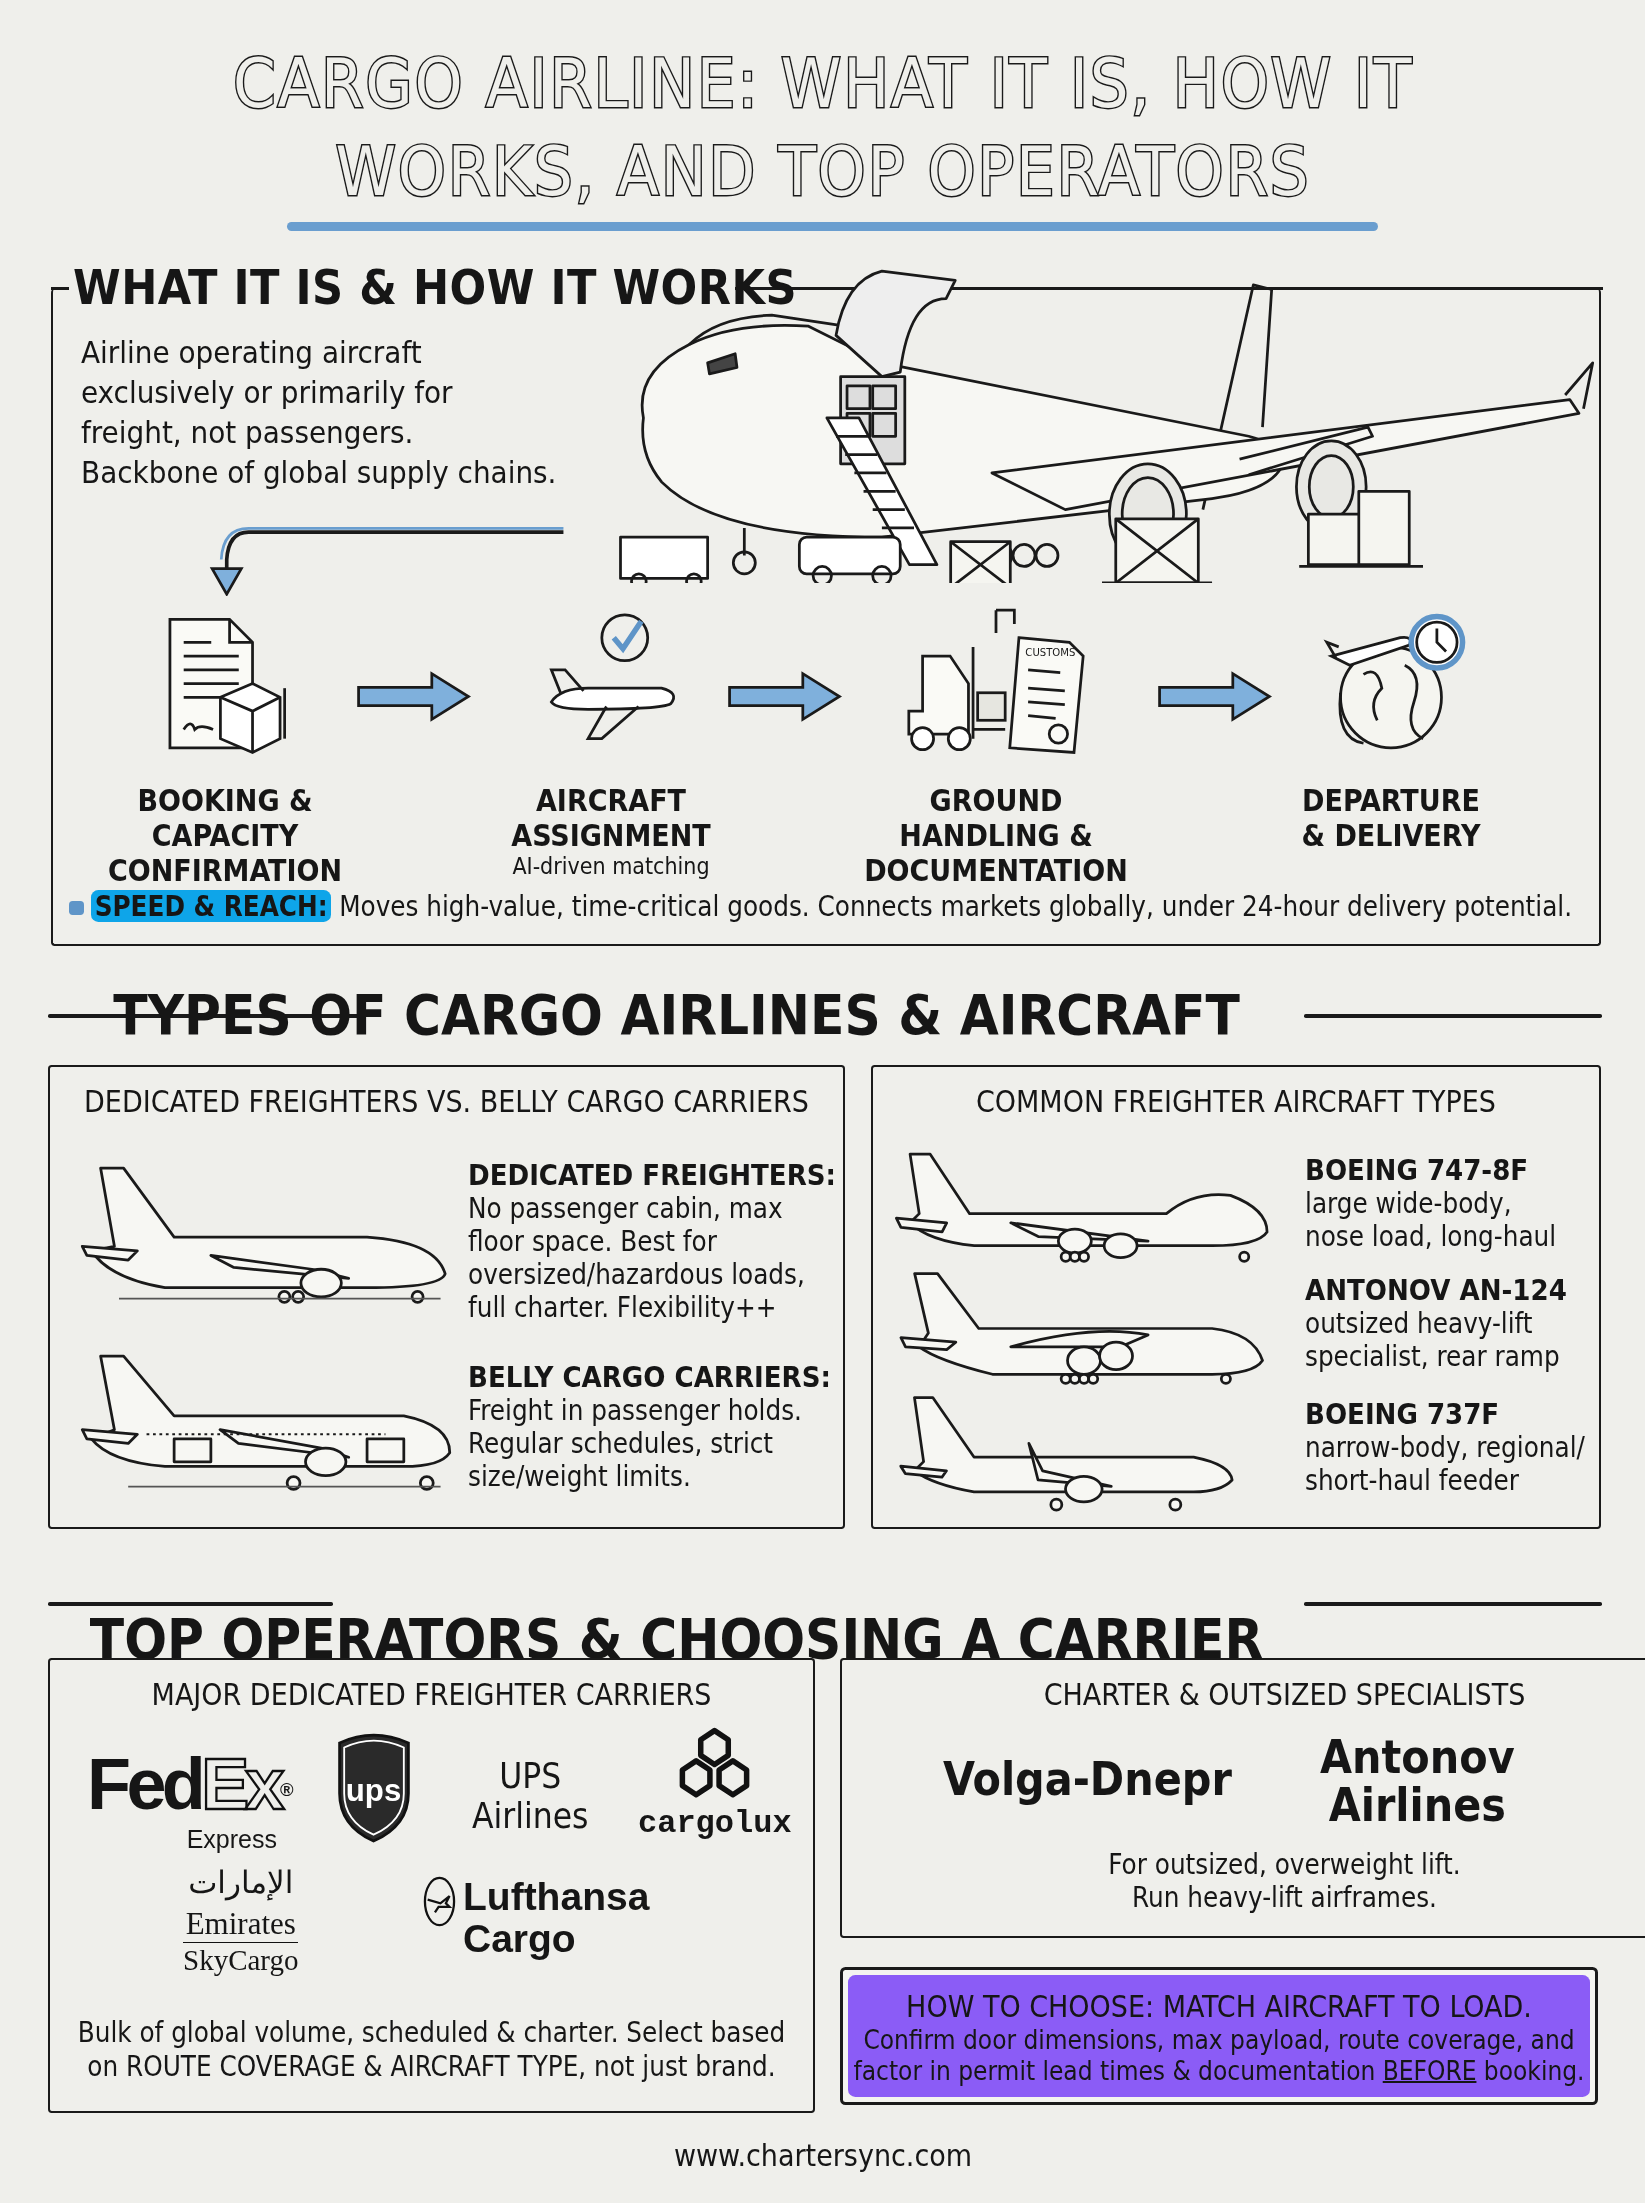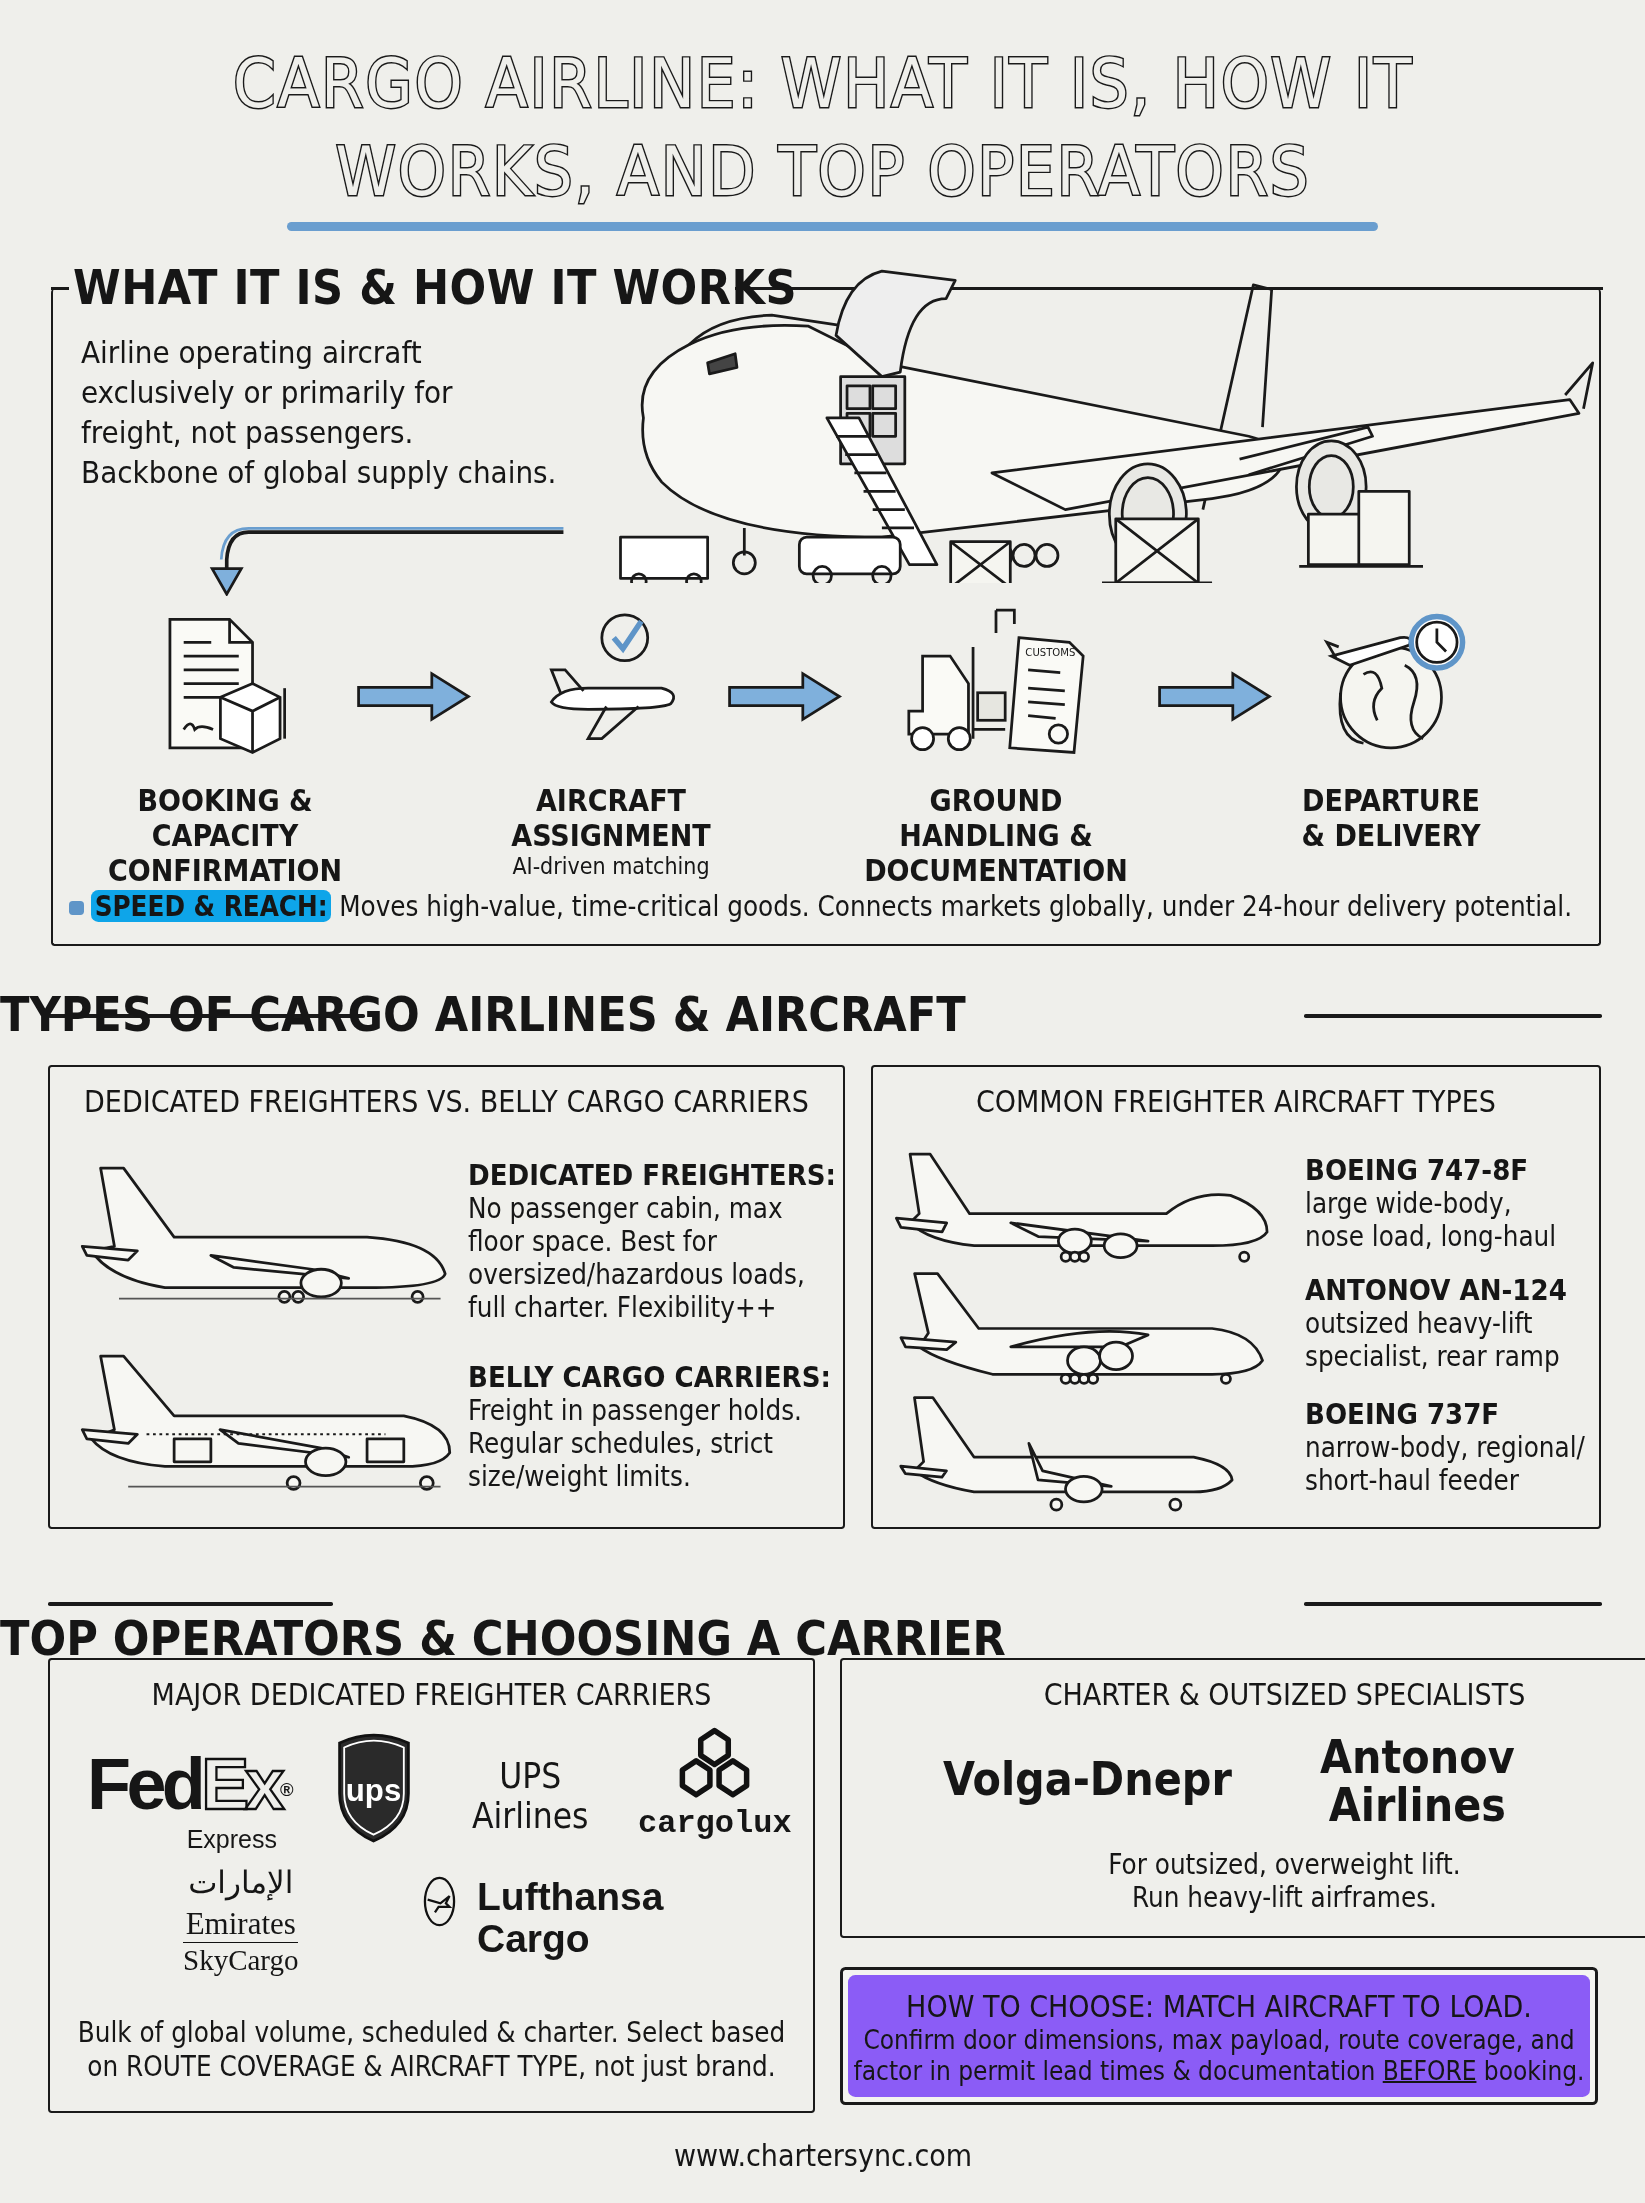--- a/index.html
+++ b/index.html
@@ -57,21 +57,21 @@
   .speed .bullet {
     display: inline-block; width: 14.7px; height: 14.7px; background: #5f95c8;
     border-radius: 3.7px; vertical-align: middle; margin-right: 7.3px;
   }
   .speed .hl {
     background: #0ea5e9; border-radius: 7.3px; padding: 0 3.7px; font-weight: 600;
   }
 
   
   .rule-heading {
-    left: 0; width: 1353px; text-align: left; font-size: 48px; line-height: 55px; font-weight: 600;
+    left: 0; width: 1353px; text-align: center; font-size: 56px; line-height: 55px; font-weight: 600;
   }
   .rule { height: 3.7px; background: #1a1a1a; border-radius: 1.8px; }
 
   
   .panel-title { position: absolute; left: 0; width: 100%; text-align: center; font-size: 30px; font-weight: 500; }
   .plane { position: absolute; }
   .ptxt { position: absolute; font-size: 27.5px; line-height: 33px; }
   .ptxt .h { font-size: 29px; font-weight: 600; }
 
   
@@ -409,21 +409,21 @@
     </svg>
     <div style="font-family:Liberation Mono, monospace; font-weight:700; font-size:32px; margin-top:-1.8px;">cargolux</div>
   </div>
 
   <div class="logo" style="left:133px; top:197px;">
     <div style="font-size:31px; line-height:50px; font-family:'DejaVu Serif',serif;">الإمارات</div>
     <div style="font-family:'Liberation Serif',serif; font-size:31px; line-height:33px; border-bottom:1.8px solid #111; padding-bottom:1.8px;">Emirates</div>
     <div style="font-family:'Liberation Serif',serif; font-size:29px; line-height:35px;">SkyCargo</div>
   </div>
 
-  <div class="logo" style="left:372px; top:216px; display:flex; align-items:flex-start; gap:20px;">
+  <div class="logo" style="left:372px; top:216px; display:flex; align-items:flex-start; gap:6px;">
     <svg width="35" height="51" viewBox="0 0 38 56">
       <ellipse cx="19" cy="28" rx="16" ry="26" fill="none" stroke="#111" stroke-width="2.5"></ellipse>
       <path d="M6 26 L20 30 L30 22 L26 30 L30 34 L18 34 L14 40" fill="none" stroke="#111" stroke-width="2.5"></path>
     </svg>
     <div style="font-family:'Liberation Sans',sans-serif; font-weight:700; font-size:39px; line-height:42px; text-align:left;">
       <div>Lufthansa</div>
       <div>Cargo</div>
     </div>
   </div>
 

